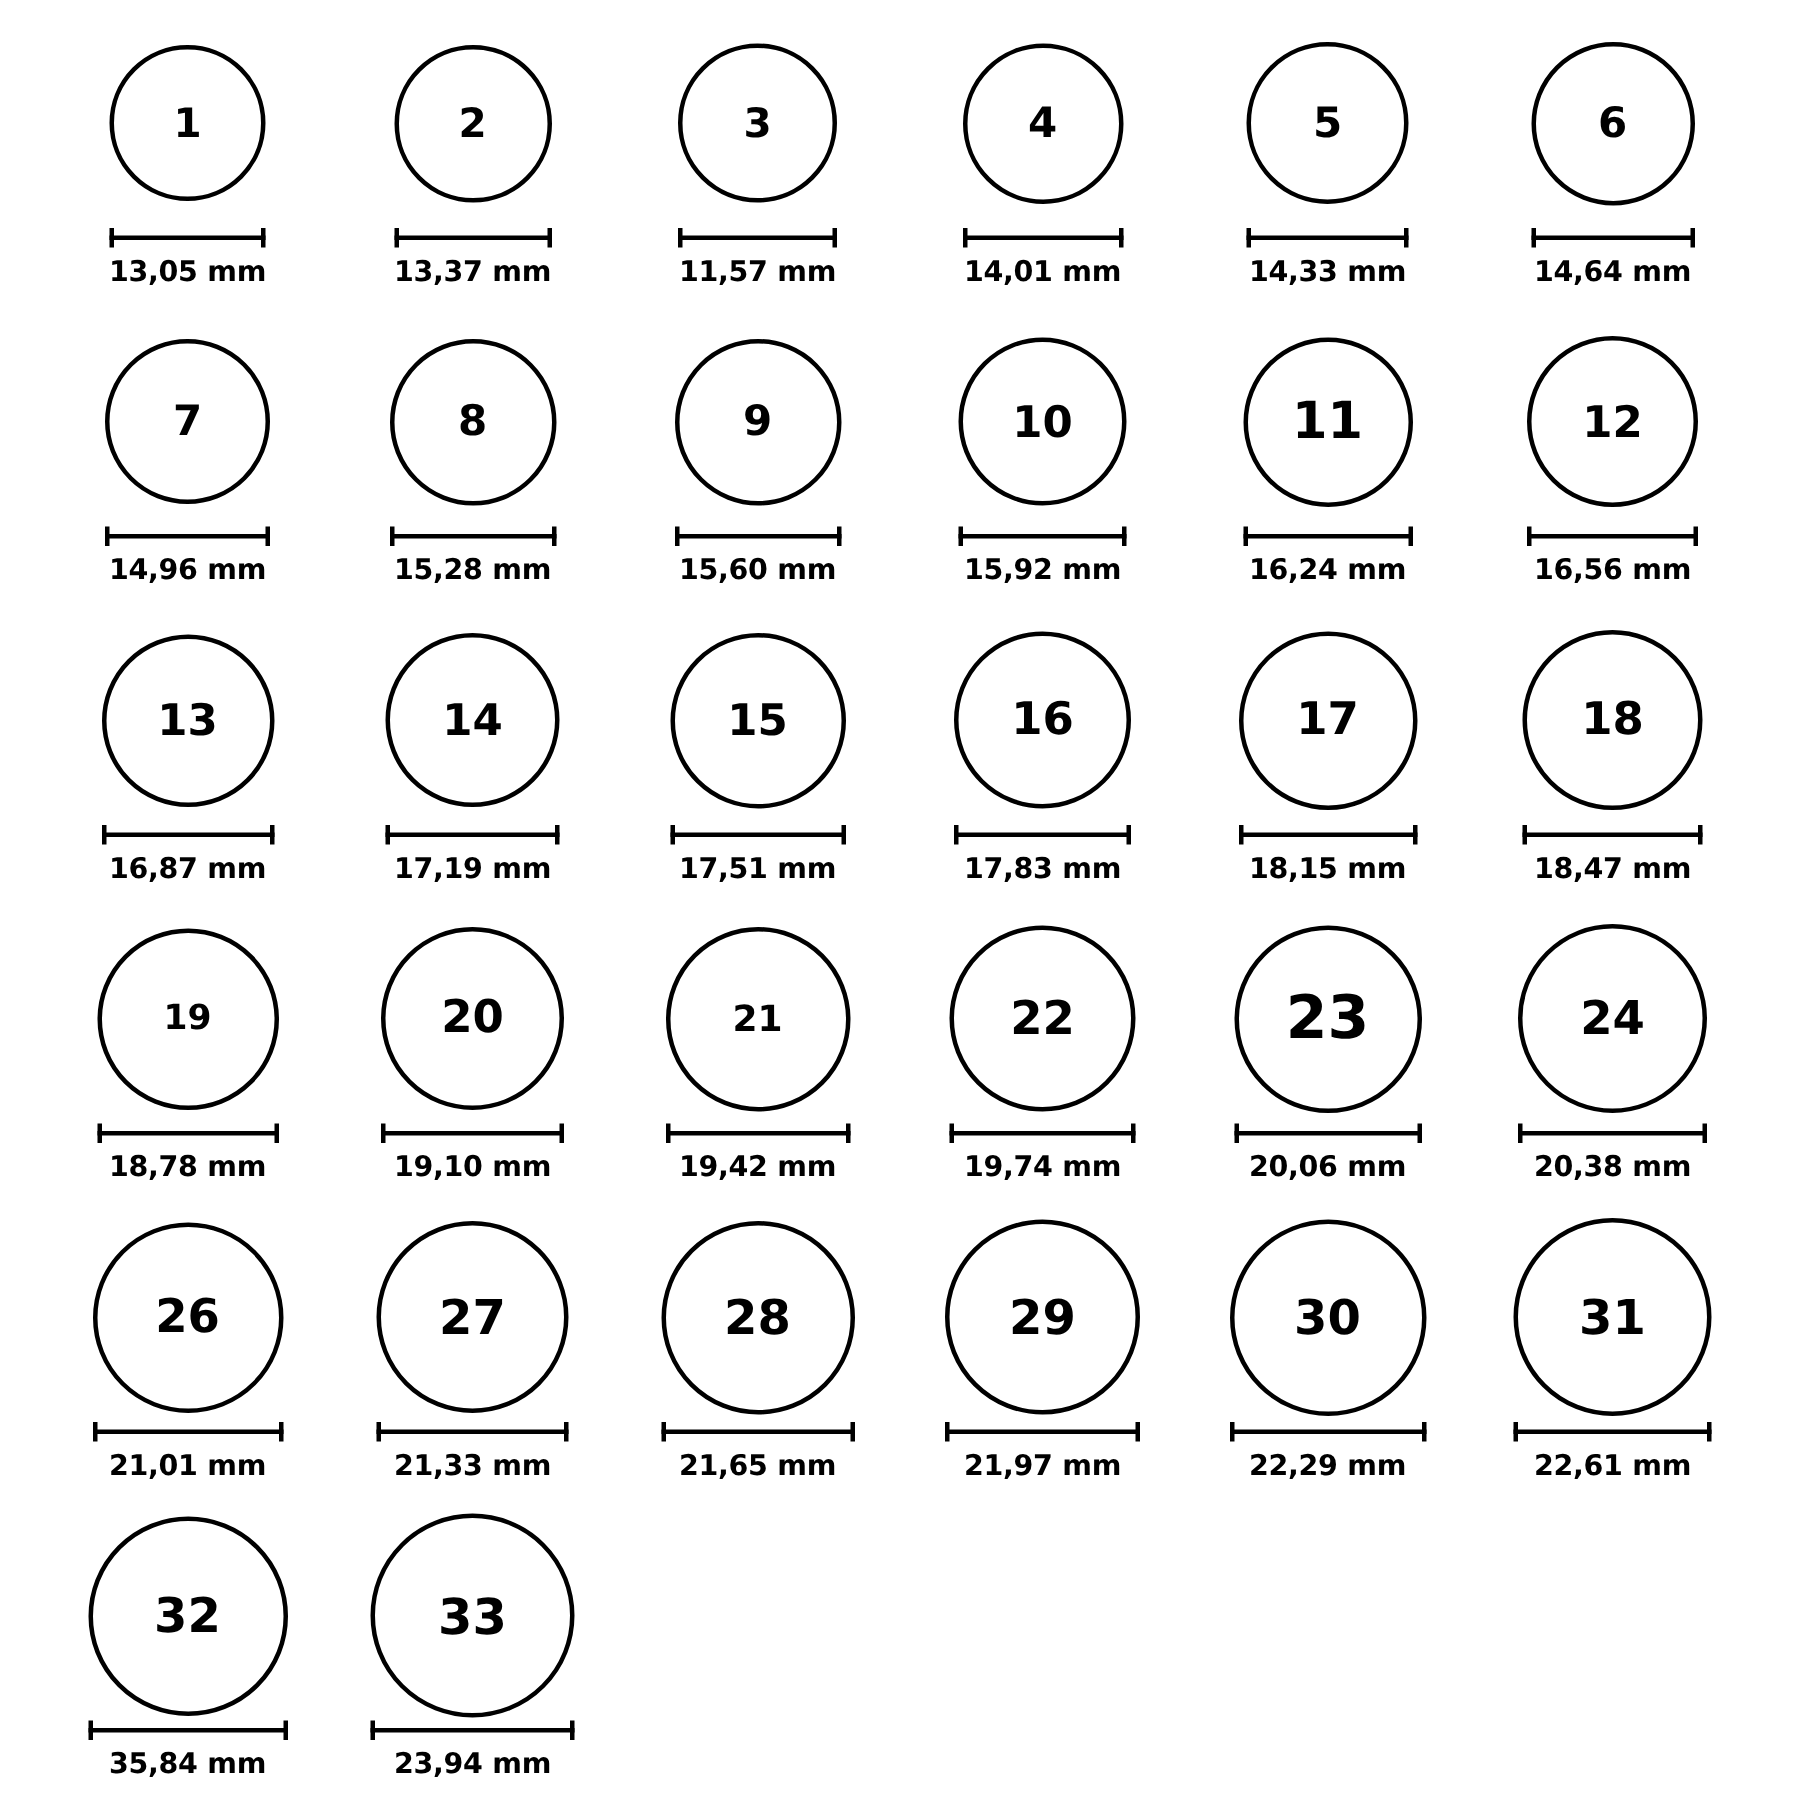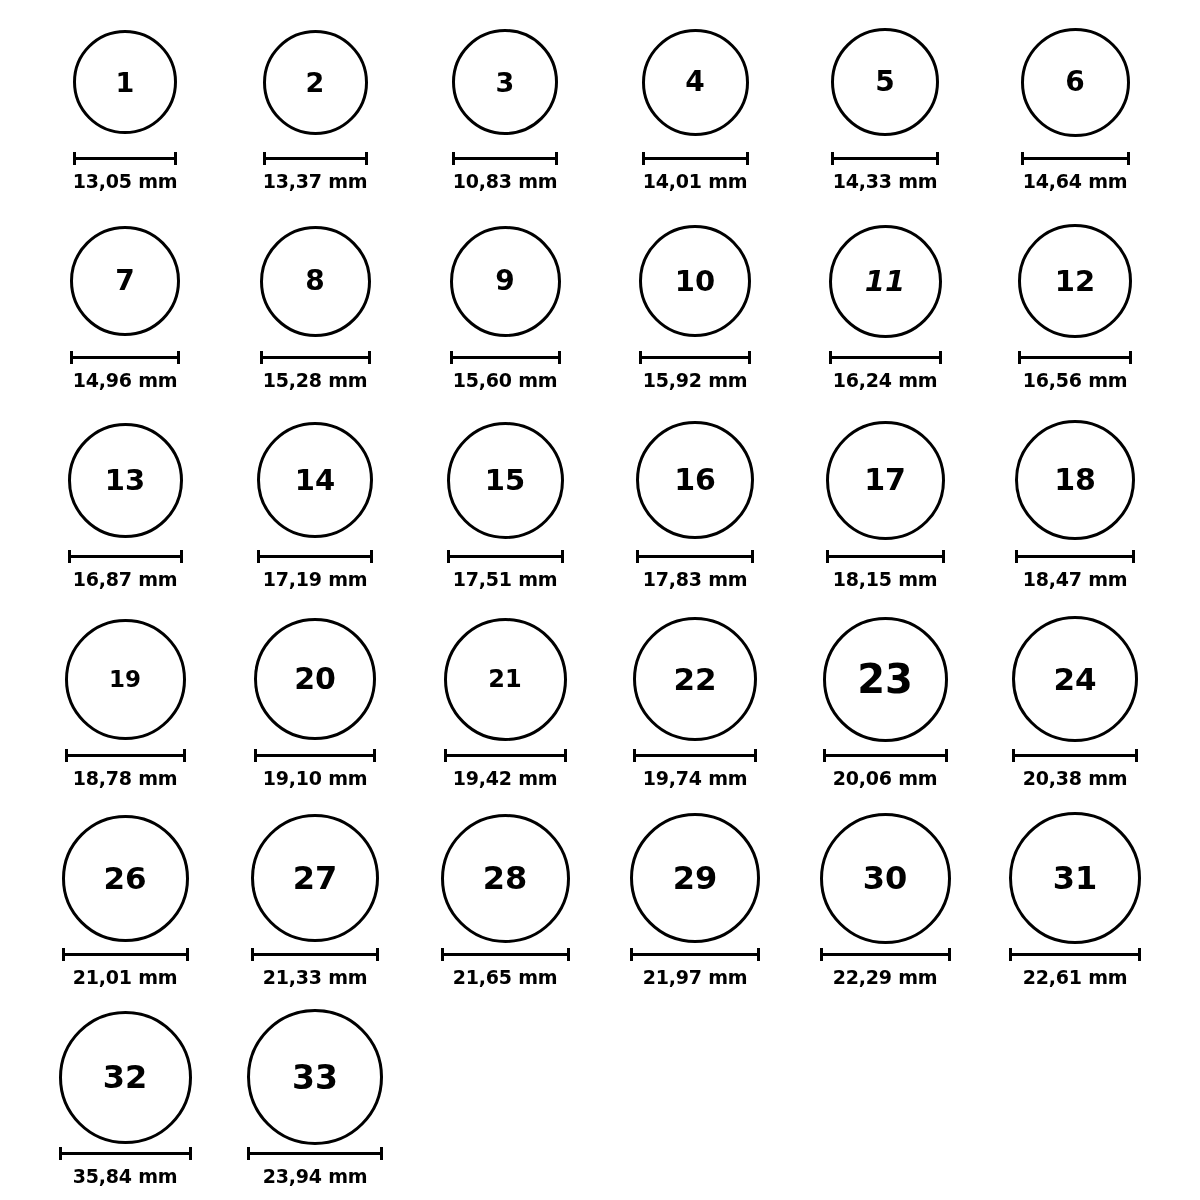--- a/index.html
+++ b/index.html
@@ -133,21 +133,21 @@
           <div class="circle" style="width: 106px; height: 106px;">
             <span class="size-num" style="font-size: 27px;">3</span>
           </div>
         </div>
         <div class="measure">
           <div class="bar" style="width: 106px;">
             <span class="cap left"></span>
             <span class="cap right"></span>
           </div>
         </div>
-        <div class="mm-label">10,83 mm</div>
+        <div class="mm-label">11,57 mm</div>
       </div>
       <div class="cell">
         <div class="circle-wrap">
           <div class="circle" style="width: 107px; height: 107px;">
             <span class="size-num" style="font-size: 28px;">4</span>
           </div>
         </div>
         <div class="measure">
           <div class="bar" style="width: 107px;">
             <span class="cap left"></span>
@@ -236,21 +236,21 @@
           <div class="bar" style="width: 112px;">
             <span class="cap left"></span>
             <span class="cap right"></span>
           </div>
         </div>
         <div class="mm-label">15,92 mm</div>
       </div>
       <div class="cell">
         <div class="circle-wrap">
           <div class="circle" style="width: 113px; height: 113px;">
-            <span class="size-num" style="font-size: 29px; font-style: italic;">11</span>
+            <span class="size-num" style="font-size: 34px;">11</span>
           </div>
         </div>
         <div class="measure">
           <div class="bar" style="width: 113px;">
             <span class="cap left"></span>
             <span class="cap right"></span>
           </div>
         </div>
         <div class="mm-label">16,24 mm</div>
       </div>

